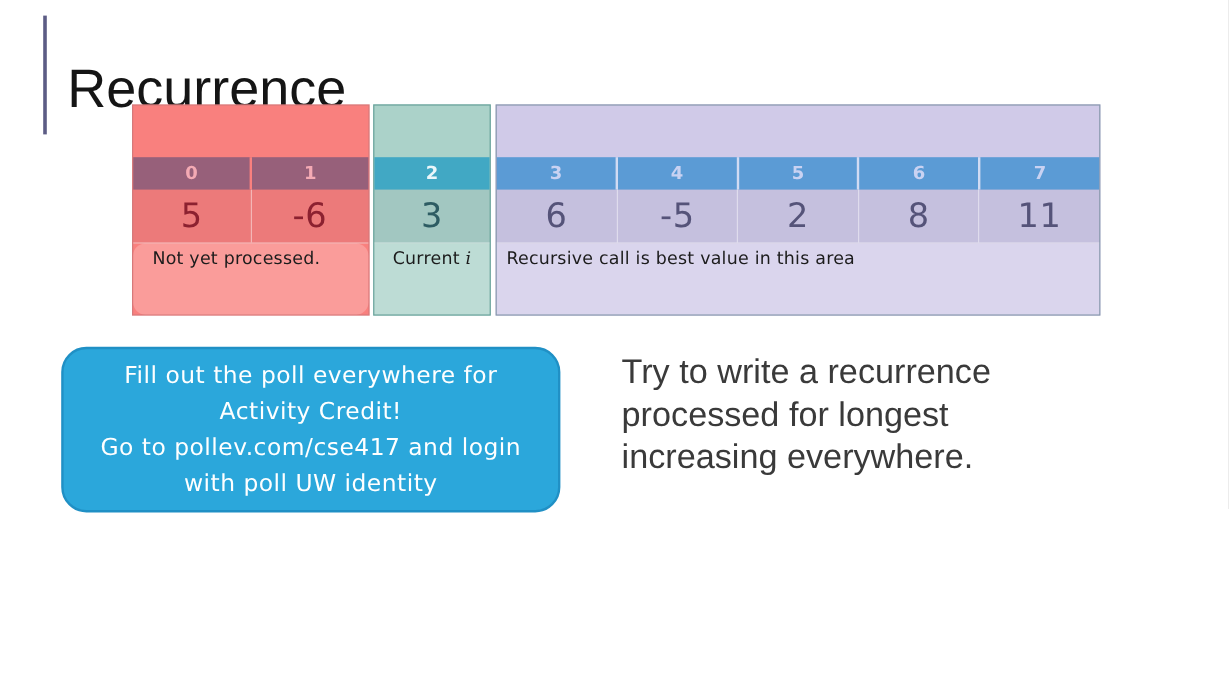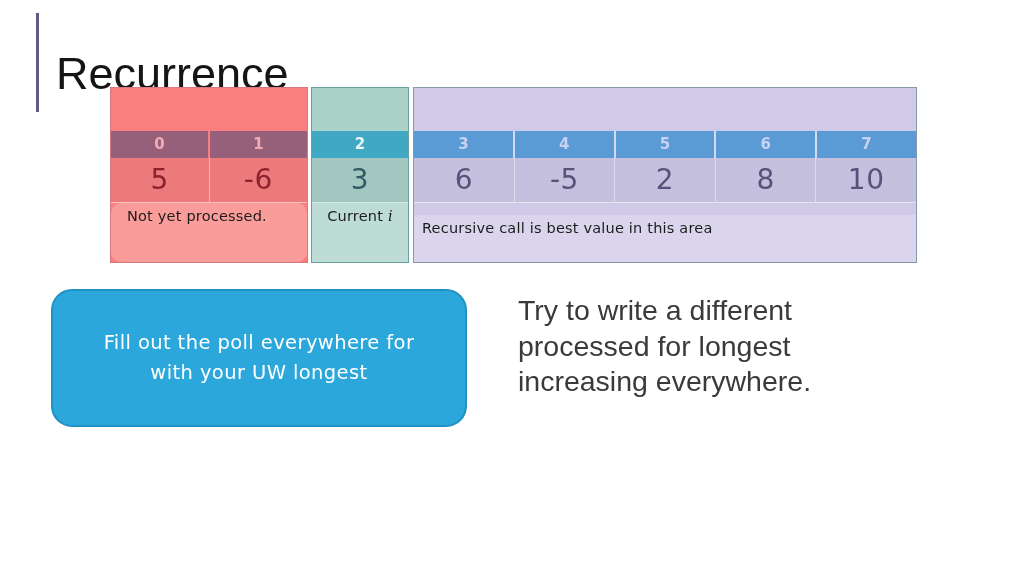--- a/index.html
+++ b/index.html
@@ -41,21 +41,21 @@
   .recursive .hcell + .hcell { border-left:2px solid rgba(230,230,248,0.85); }
 
   .vcell { flex:1; text-align:center; line-height:44px; font-size:28px; letter-spacing:0.5px; }
   .processed .vcell { color:#8c2130; }
   .current   .vcell { color:#2d5c63; }
   .recursive .vcell { color:#555379; }
   .processed .vcell + .vcell, .recursive .vcell + .vcell { border-left:1px solid rgba(255,255,255,0.45); }
 
   .processed .label-area { padding-left:16px;border-radius:10px; }
   .current   .label-area { text-align:center; }
-  .recursive .label-area { padding-left:8px;margin-top:12px; }
+  .recursive .label-area { padding-left:8px; }
   .label-area i { font-style:italic; font-family:"DejaVu Serif", serif; }
 
   
   .poll-box {
     position:absolute; left:37px; top:289px; width:416px; height:138px;
     background:var(--poll-bg,#2ba7db); border:2px solid #2090c5; border-radius:21px;
     display:flex; flex-direction:column; justify-content:center; align-items:center;
     color:#ffffff; font-size:19.5px; line-height:30px; text-align:center; letter-spacing:0.4px;margin-left:14px;
   }
 
@@ -111,33 +111,35 @@
         <div class="hcell">4</div>
         <div class="hcell">5</div>
         <div class="hcell">6</div>
         <div class="hcell">7</div>
       </div>
       <div class="values-row">
         <div class="vcell">6</div>
         <div class="vcell">-5</div>
         <div class="vcell">2</div>
         <div class="vcell">8</div>
-        <div class="vcell">10</div>
+        <div class="vcell">11</div>
       </div>
       <div class="label-area">
         <span>Recursive call is best value in this area</span>
       </div>
     </div>
 
   </div>
 
   <div class="poll-box">
     <div>Fill out the poll everywhere for</div>
-    <div>with your UW longest</div>
+    <div>Activity Credit!</div>
+    <div>Go to pollev.com/cse417 and login</div>
+    <div>with poll UW identity</div>
   </div>
 
   <div class="prompt">
-    <div>Try to write a different</div>
+    <div>Try to write a recurrence</div>
     <div>processed for longest</div>
     <div>increasing everywhere.</div>
   </div>
 
 </div>
 
 </body></html>

